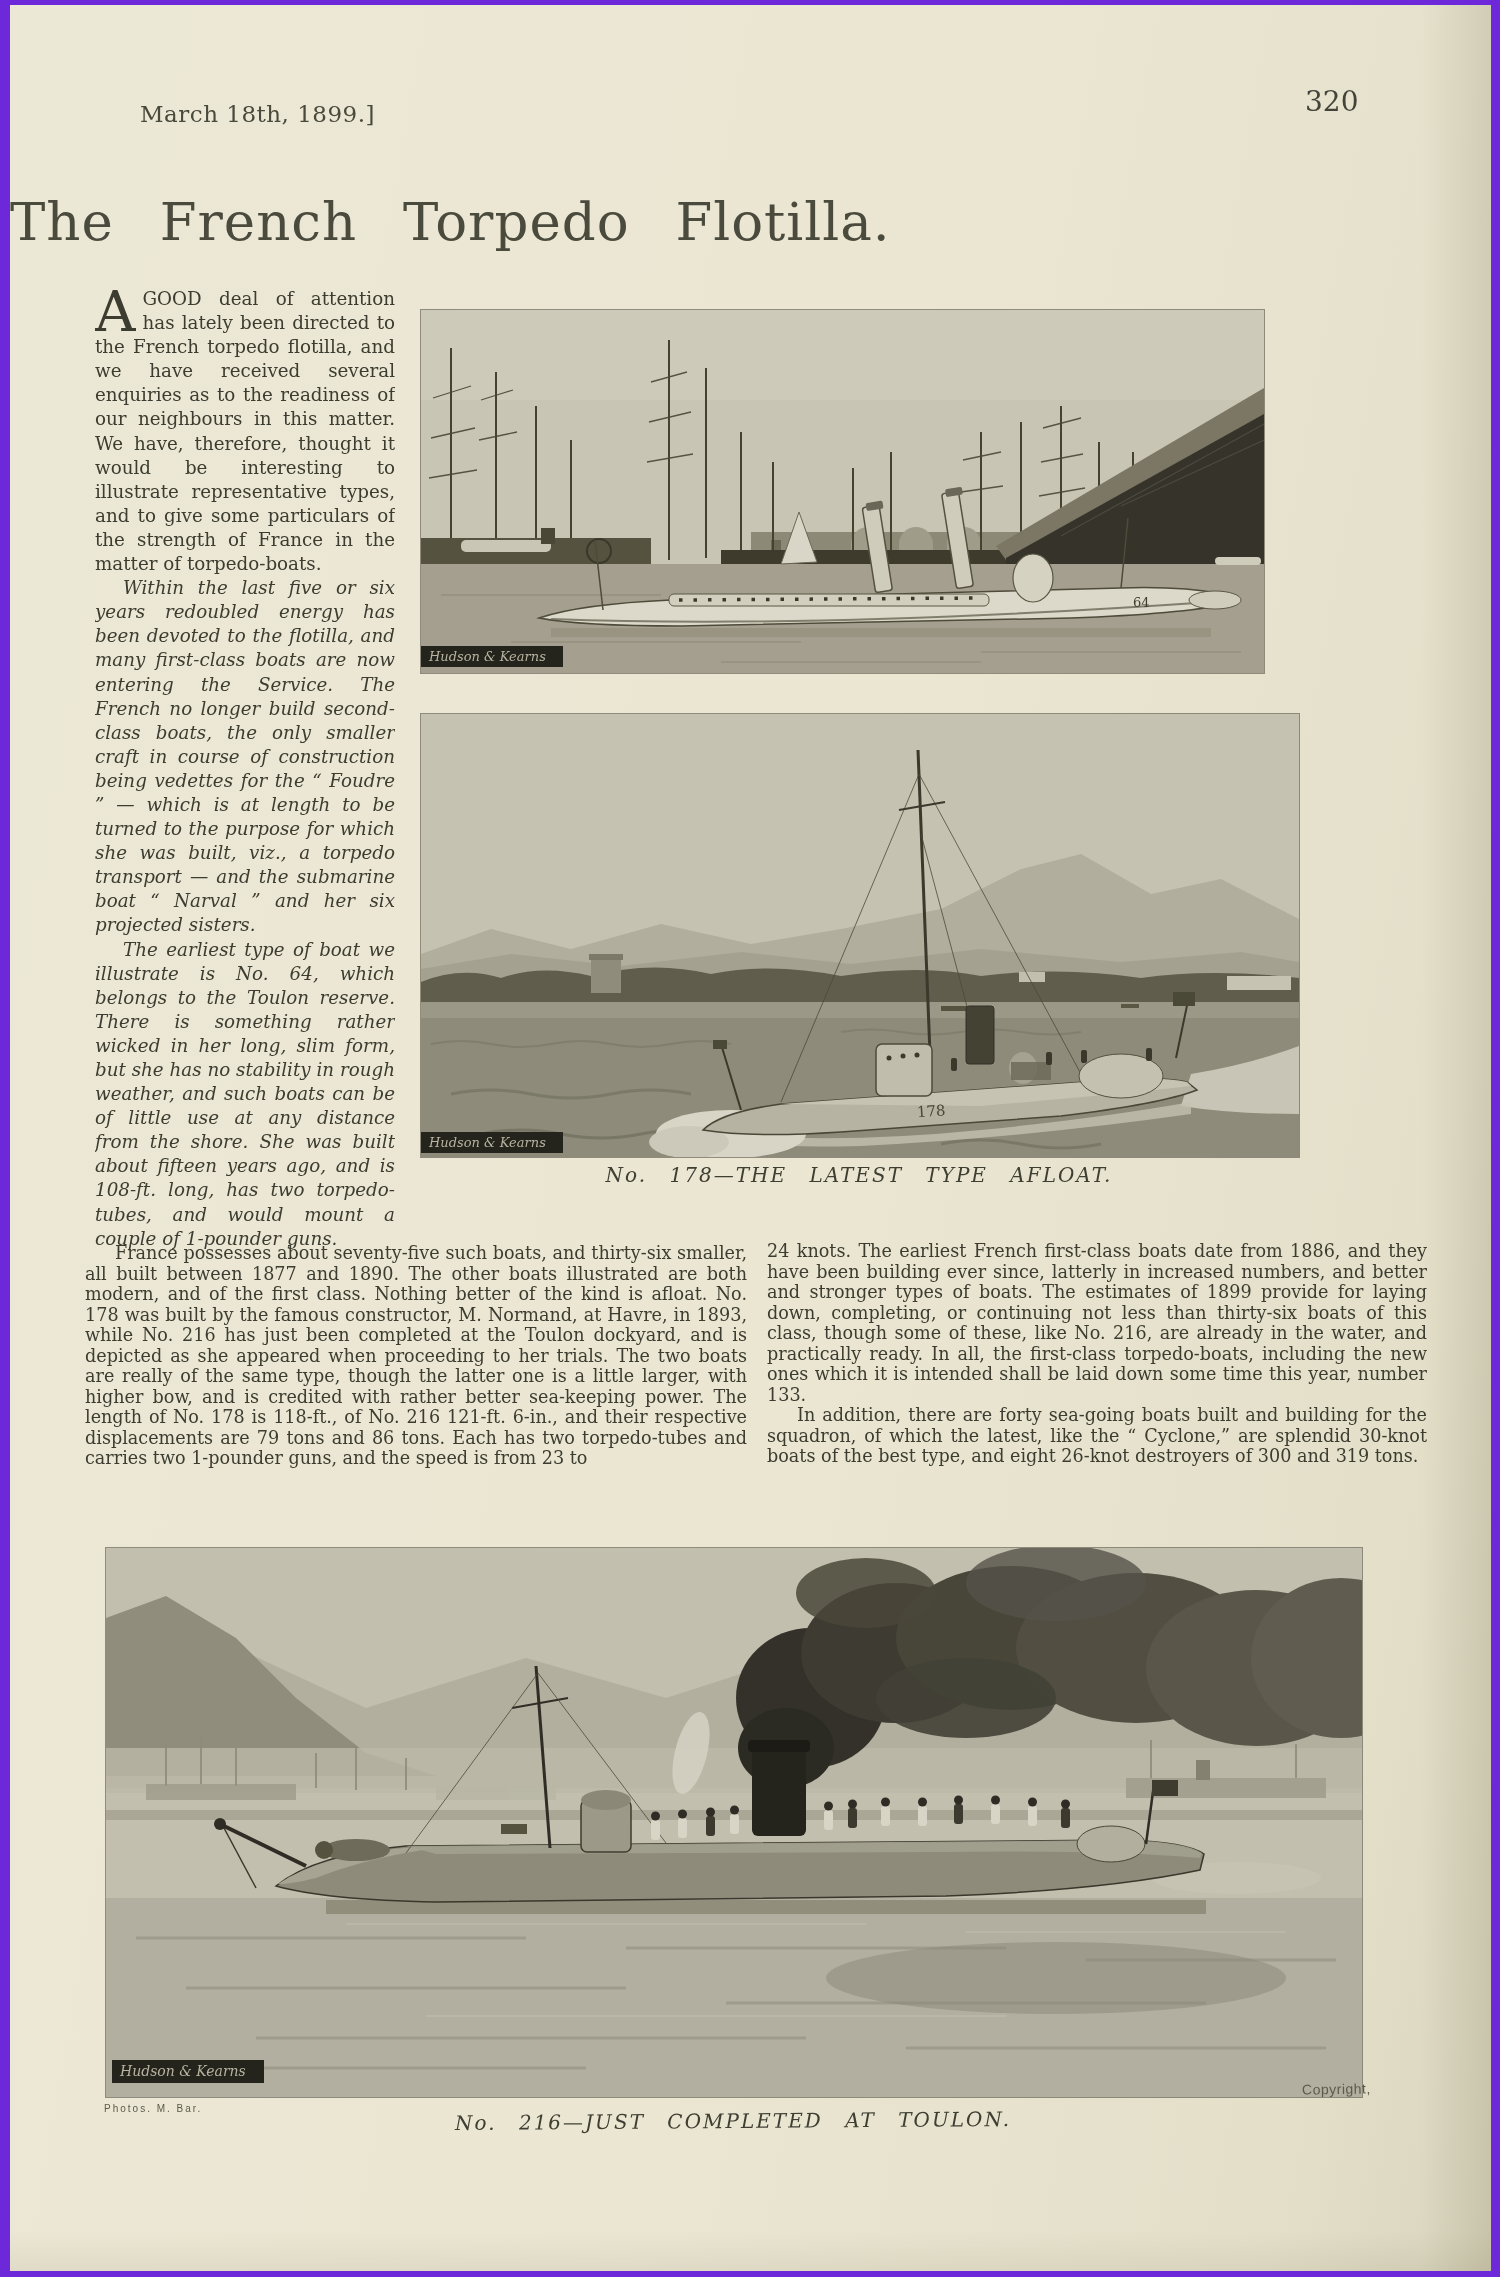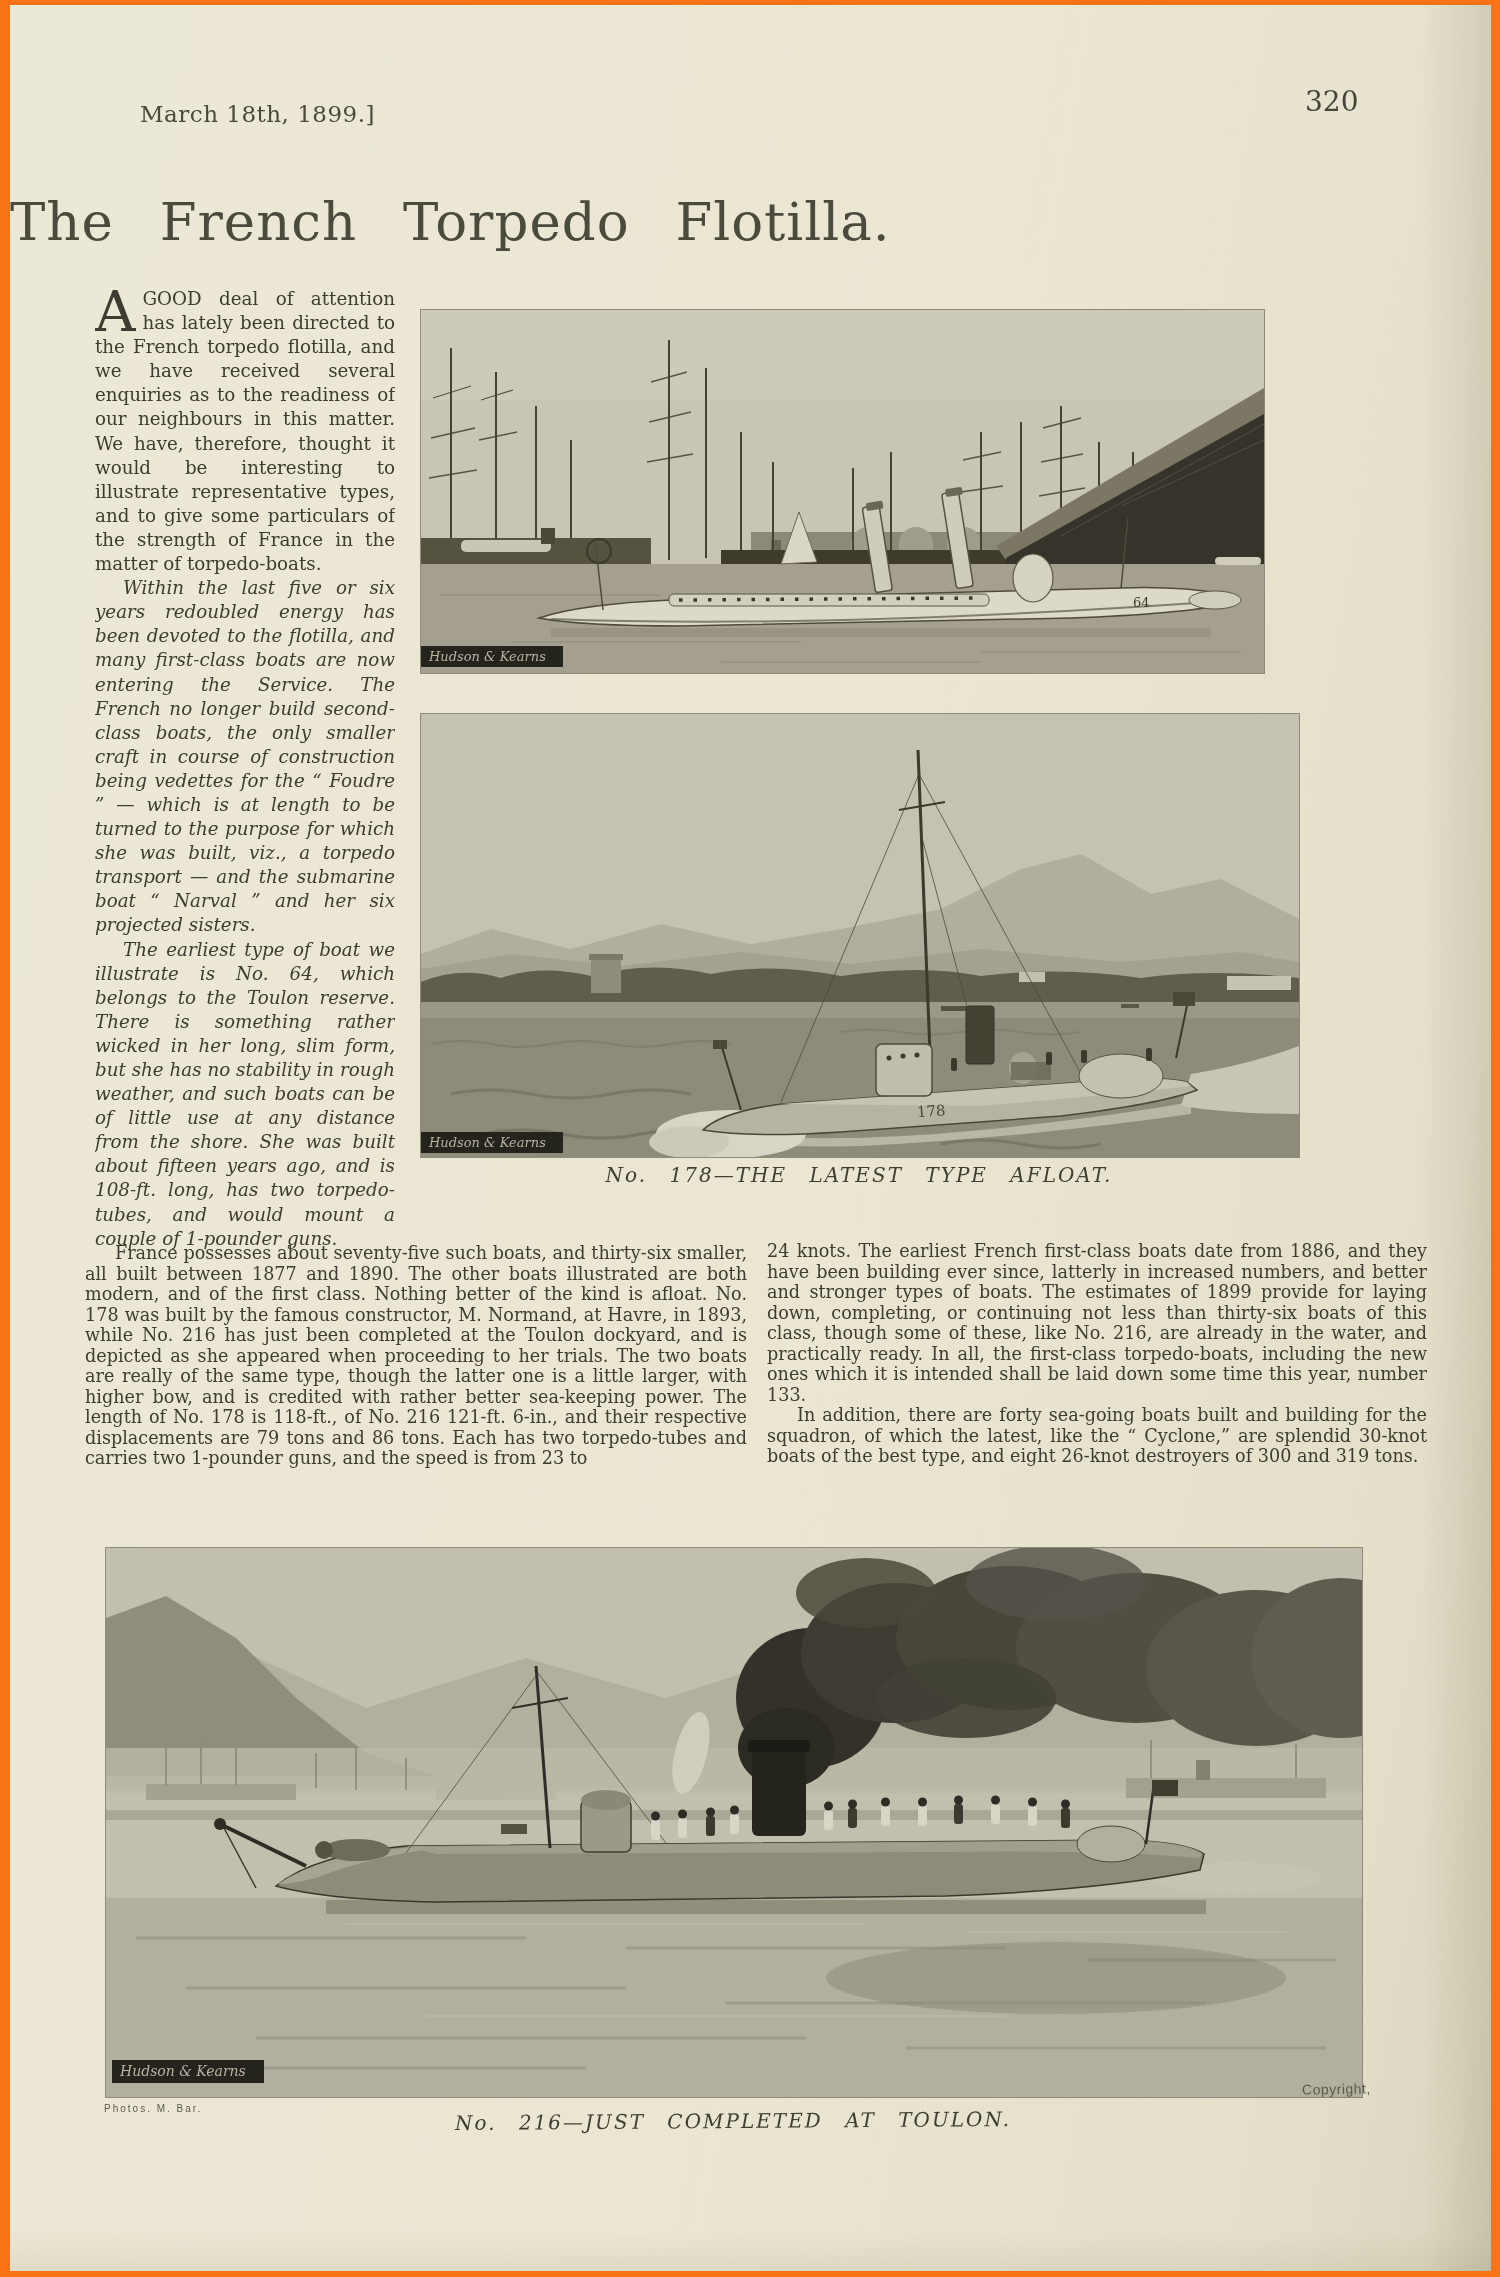--- a/index.html
+++ b/index.html
@@ -1,16 +1,16 @@
 <!DOCTYPE html>
 <html><head>
 <meta charset="utf-8">
 <style>
   html,body{margin:0;padding:0;background:#0b0b09;}
-  .canvas{position:relative;width:1500px;height:2277px;background:#f97316;overflow:hidden;
+  .canvas{position:relative;width:1500px;height:2277px;background:#6d28d9;overflow:hidden;
           font-family:"DejaVu Serif","Liberation Serif",serif;color:#3d3d31;}
   .paper{position:absolute;left:10px;top:5px;width:1481px;height:2266px;
          background:linear-gradient(100deg,#ece8d6 0%,#eae6d2 55%,#e3dfc9 88%,#d9d5bd 100%);}
   .paper-shade{position:absolute;right:0;top:0;width:70px;height:100%;
          background:linear-gradient(to right,rgba(120,112,80,0),rgba(120,112,80,.18));}
   .paper-shade-bottom{position:absolute;left:0;bottom:0;width:100%;height:40px;
          background:linear-gradient(to bottom,rgba(120,112,80,0),rgba(120,112,80,.10));}
 
   .header-date{position:absolute;left:130px;top:96px;font-size:23px;letter-spacing:.5px;color:#4a4a3c;}
   .header-journal{position:absolute;left:0;width:100%;top:88px;text-align:center;

